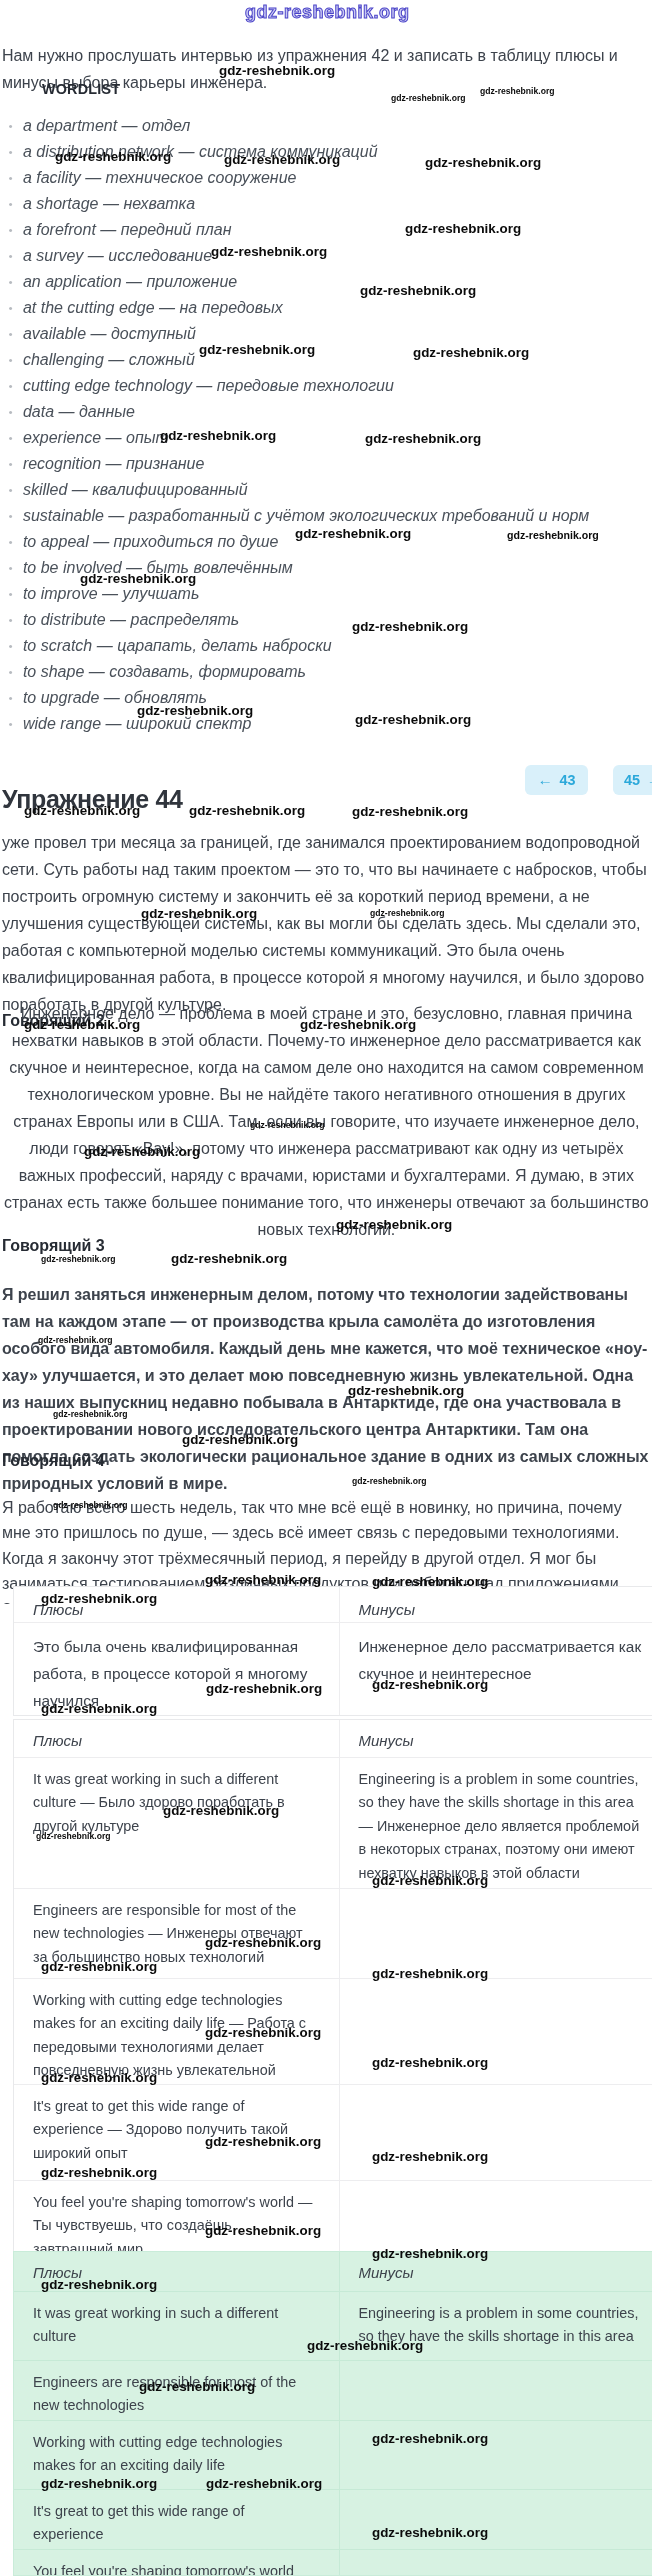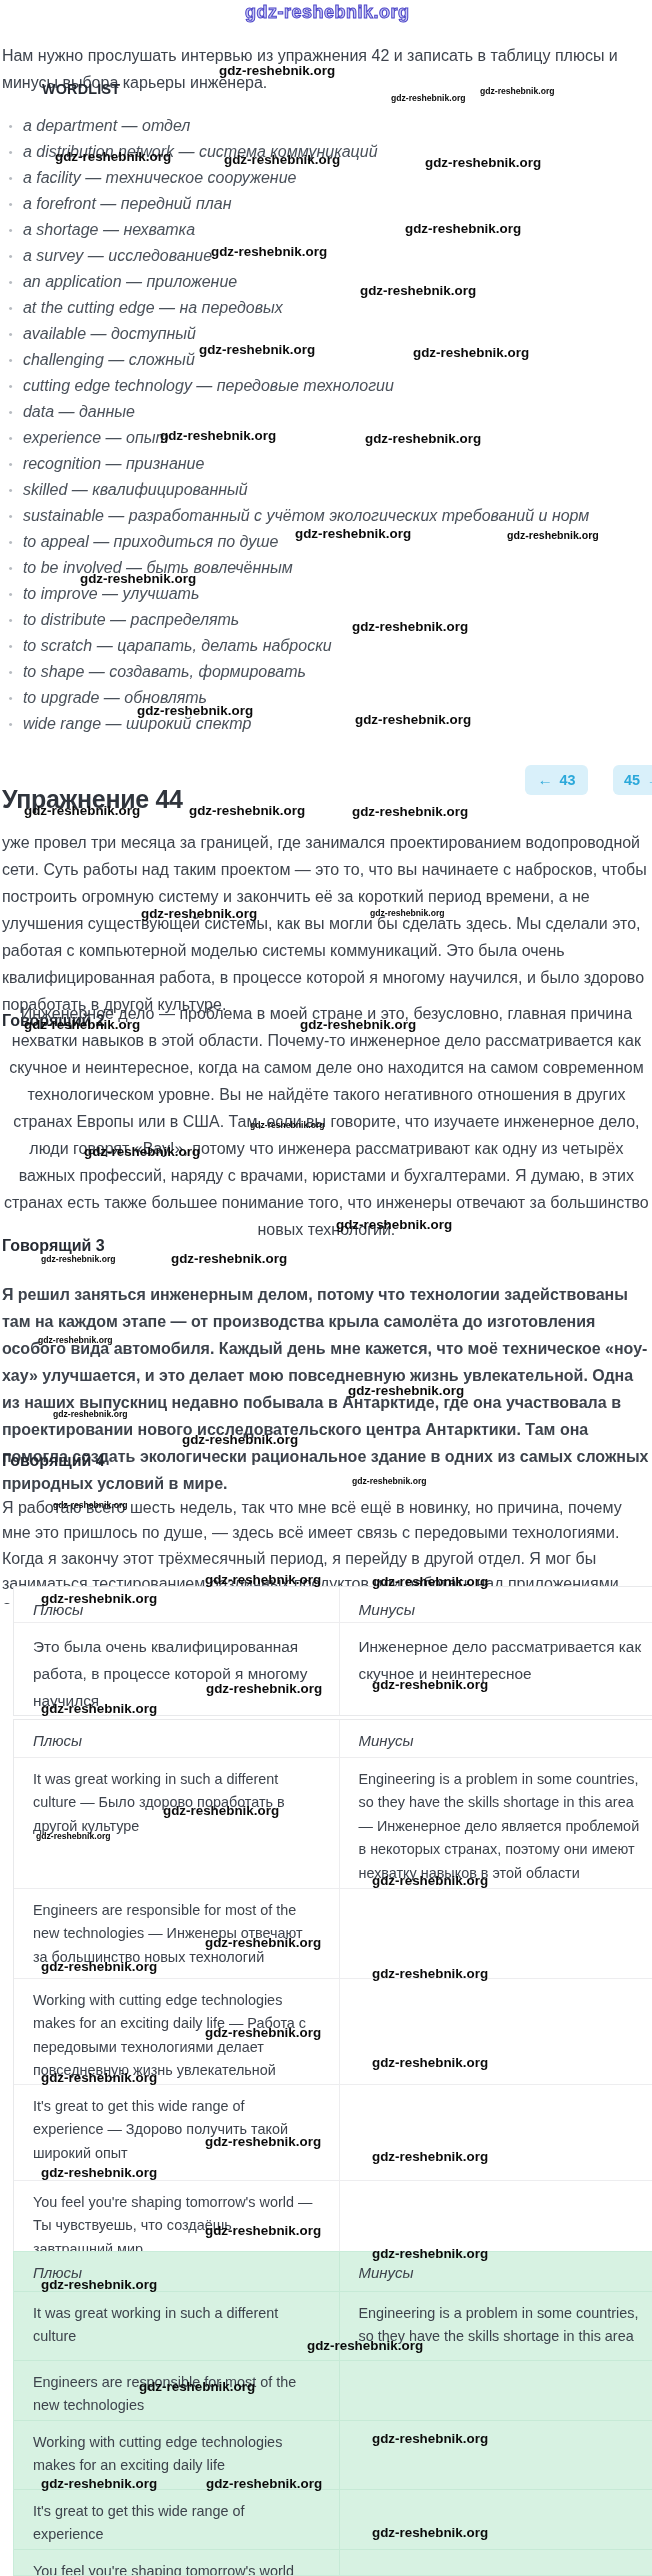--- a/index.html
+++ b/index.html
@@ -57,22 +57,22 @@
 
 <div id="stage">
 
   <p class="intro">Нам нужно прослушать интервью из упражнения 42 и записать в таблицу плюсы и минусы выбора карьеры инженера.</p>
 
   <div class="wordlist-title">WORDLIST</div>
   <ul class="wordlist">
       <li>a department — отдел</li>
       <li>a distribution network — система коммуникаций</li>
       <li>a facility — техническое сооружение</li>
+      <li>a shortage — нехватка</li>
       <li>a forefront — передний план</li>
-      <li>a shortage — нехватка</li>
       <li>a survey — исследование</li>
       <li>an application — приложение</li>
       <li>at the cutting edge — на передовых</li>
       <li>available — доступный</li>
       <li>challenging — сложный</li>
       <li>cutting edge technology — передовые технологии</li>
       <li>data — данные</li>
       <li>experience — опыт</li>
       <li>recognition — признание</li>
       <li>skilled — квалифицированный</li>

